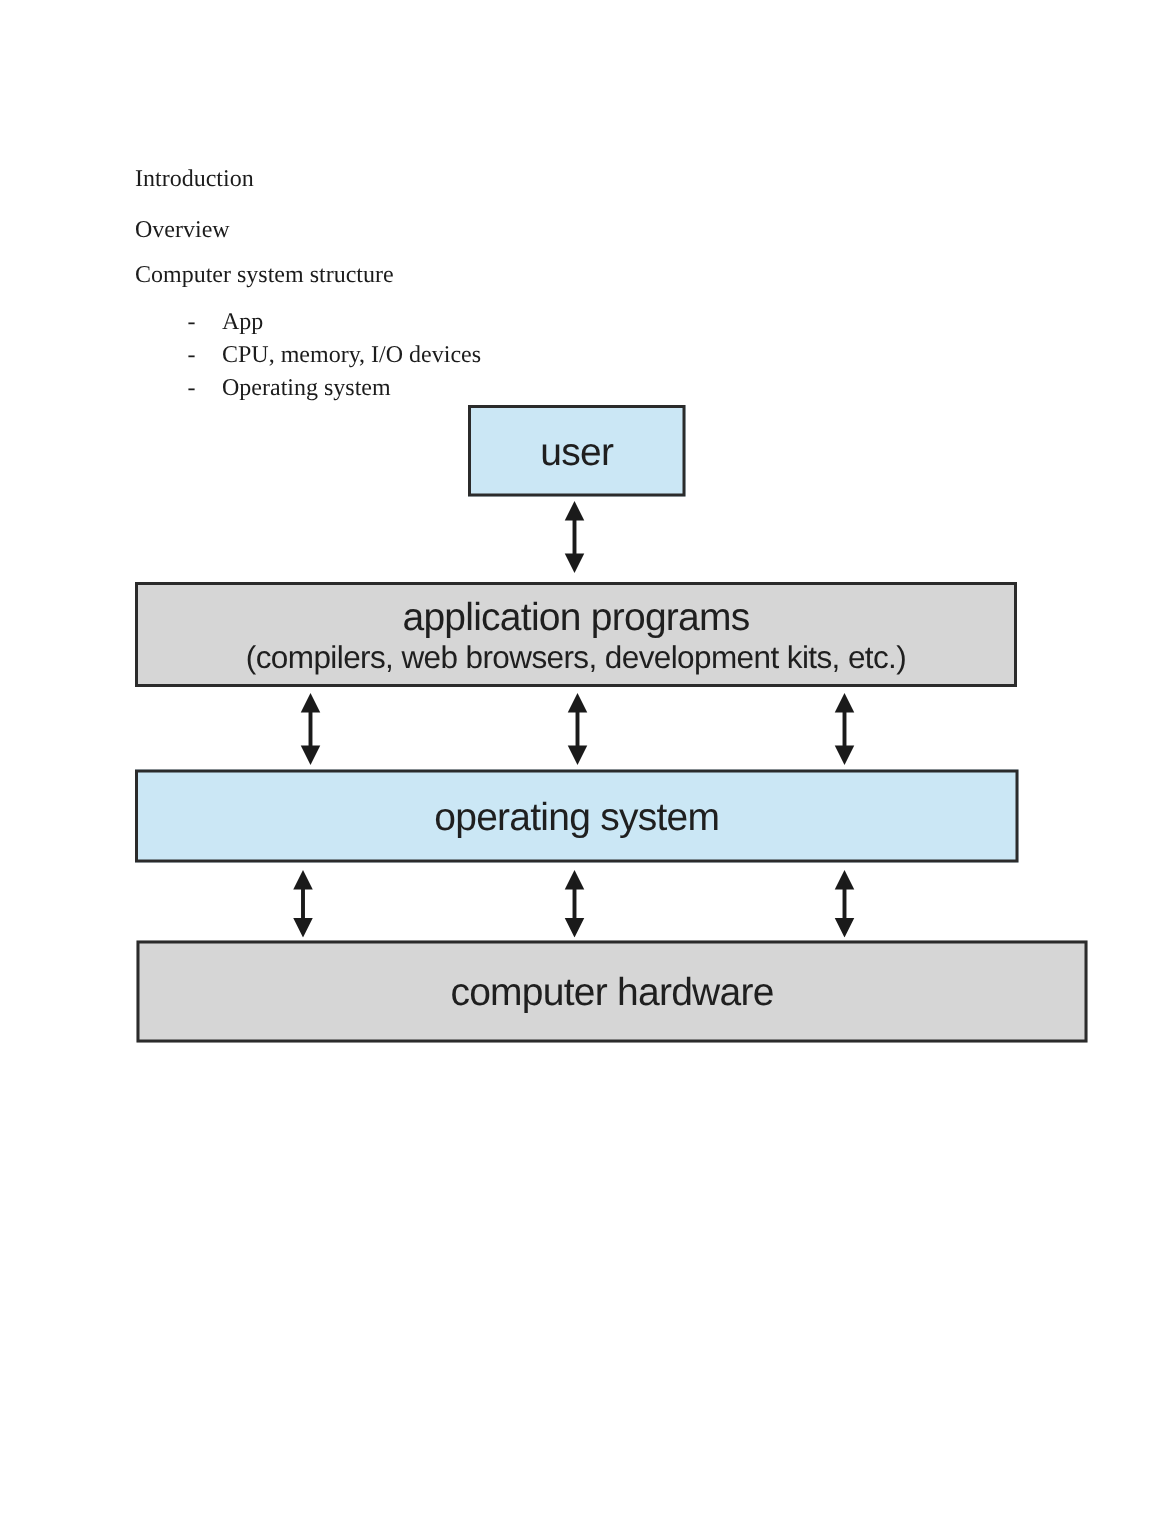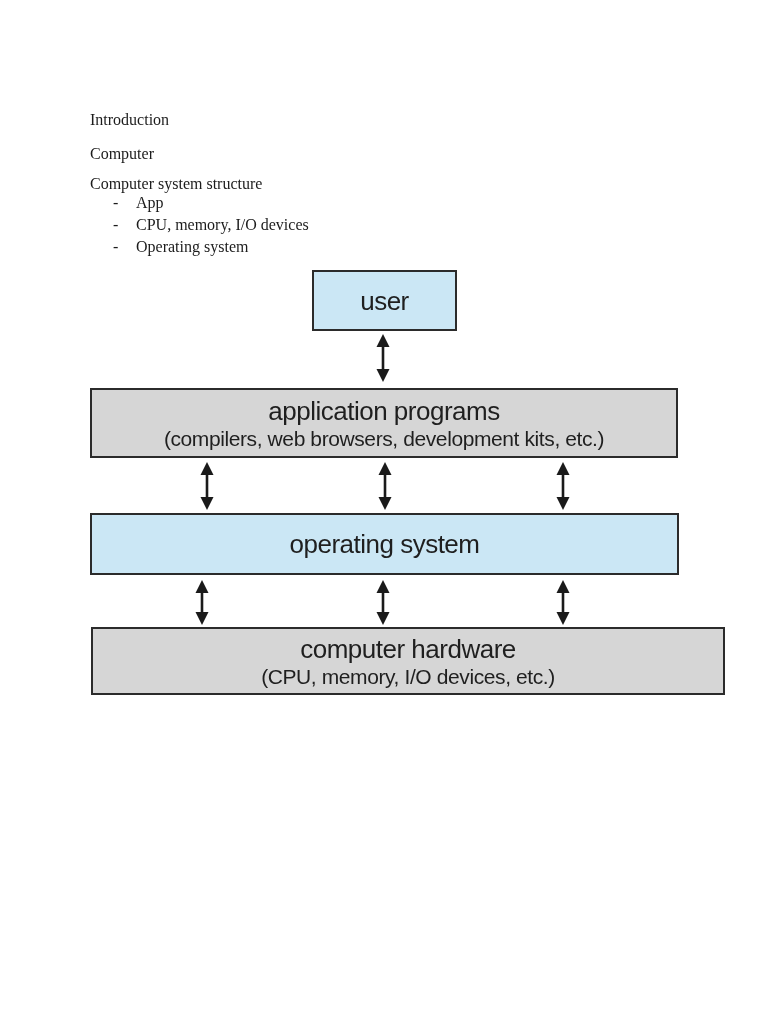--- a/index.html
+++ b/index.html
@@ -21,21 +21,21 @@
     white-space: nowrap;
     color: #1c1c1c;
   }
   .doc-line.l1 { top: 95px; }
   .doc-line.l2 { top: 129px; }
   .doc-line.l3 { top: 161px; margin-top: 14px; }
   .bullets {
     position: absolute;
     left: 113px;
     top: 192px;
-    margin: 0; padding: 0;
+    margin: 12px; padding: 0;
     list-style: none;
     font-size: 16px;
     color: #1c1c1c;
   }
   .bullets li { height: 22px; line-height: 22px; white-space: nowrap; }
   .bullets .dash { display: inline-block; width: 23px; }
   
   .box {
     position: absolute;
     box-sizing: border-box;
@@ -69,21 +69,21 @@
   .arrow { position: absolute; }
   .arrow line    { stroke: var(--arrow, #1a1a1a); stroke-width: 2.6px; }
   .arrow polygon { fill: var(--arrow, #1a1a1a); }
 </style>
 </head>
 <body>
 
 <div class="page">
 
   <p class="doc-line l1">Introduction</p>
-  <p class="doc-line l2">Computer</p>
+  <p class="doc-line l2">Overview</p>
   <p class="doc-line l3">Computer system structure</p>
 
   <ul class="bullets">
     <li>
       <span class="dash">-</span><span>App</span>
     </li>
     <li>
       <span class="dash">-</span><span>CPU, memory, I/O devices</span>
     </li>
     <li>
@@ -137,16 +137,15 @@
     <polygon points="14,45 7.5,32 20.5,32"></polygon>
   </svg>
   <svg class="arrow" style="left:549px; top:580px;" width="28" height="45" viewBox="0 0 28 45">
     <line x1="14" y1="10" x2="14" y2="35"></line>
     <polygon points="14,0 7.5,13 20.5,13"></polygon>
     <polygon points="14,45 7.5,32 20.5,32"></polygon>
   </svg>
 
   <div class="box gray hw-box">
     <span class="box-title">computer hardware</span>
-    <span class="box-sub">(CPU, memory, I/O devices, etc.)</span>
   </div>
 
 </div>
 
 </body></html>

